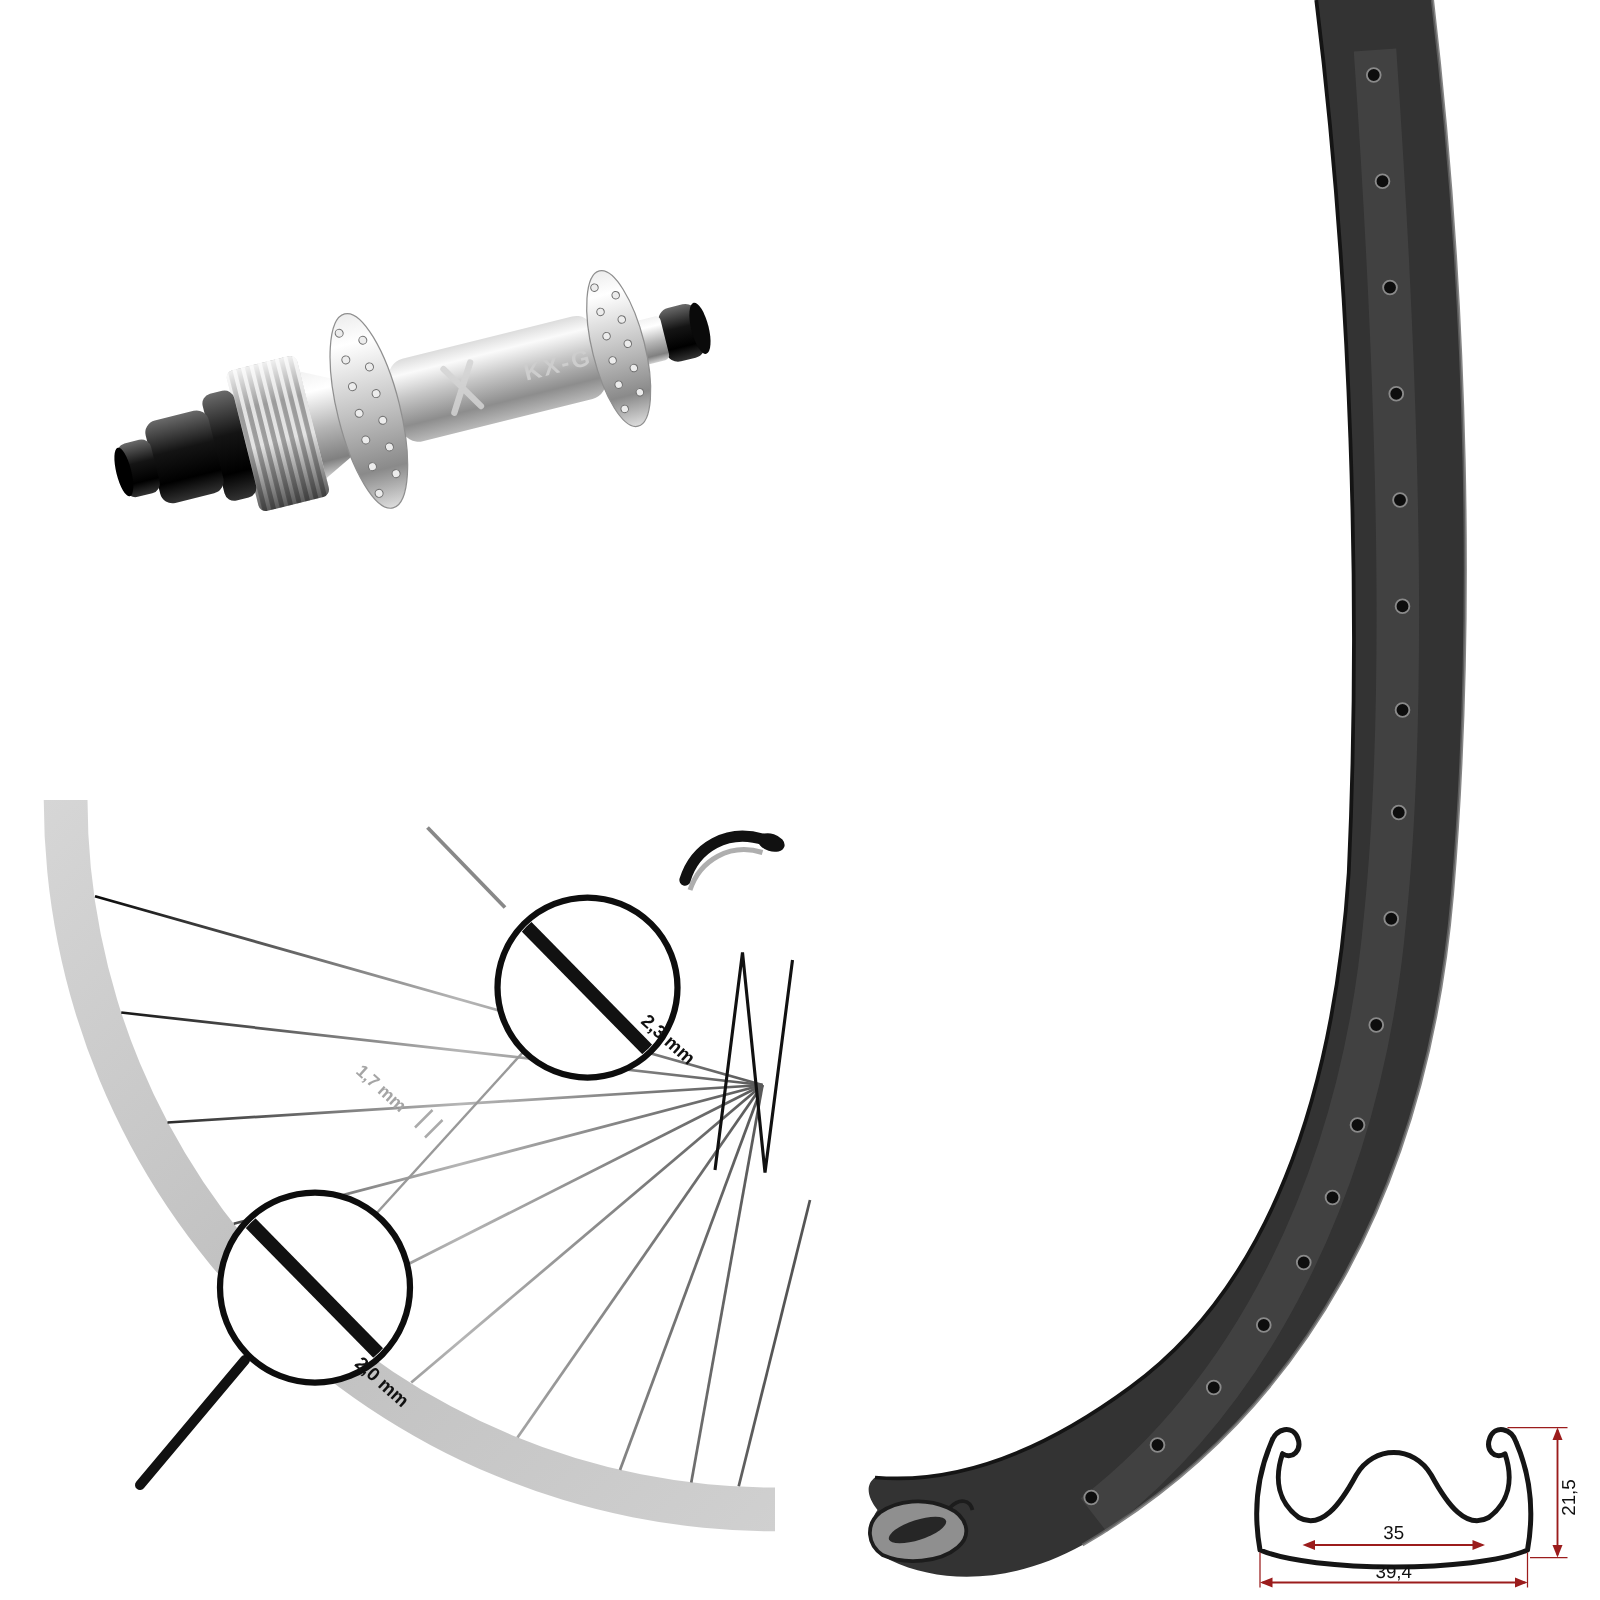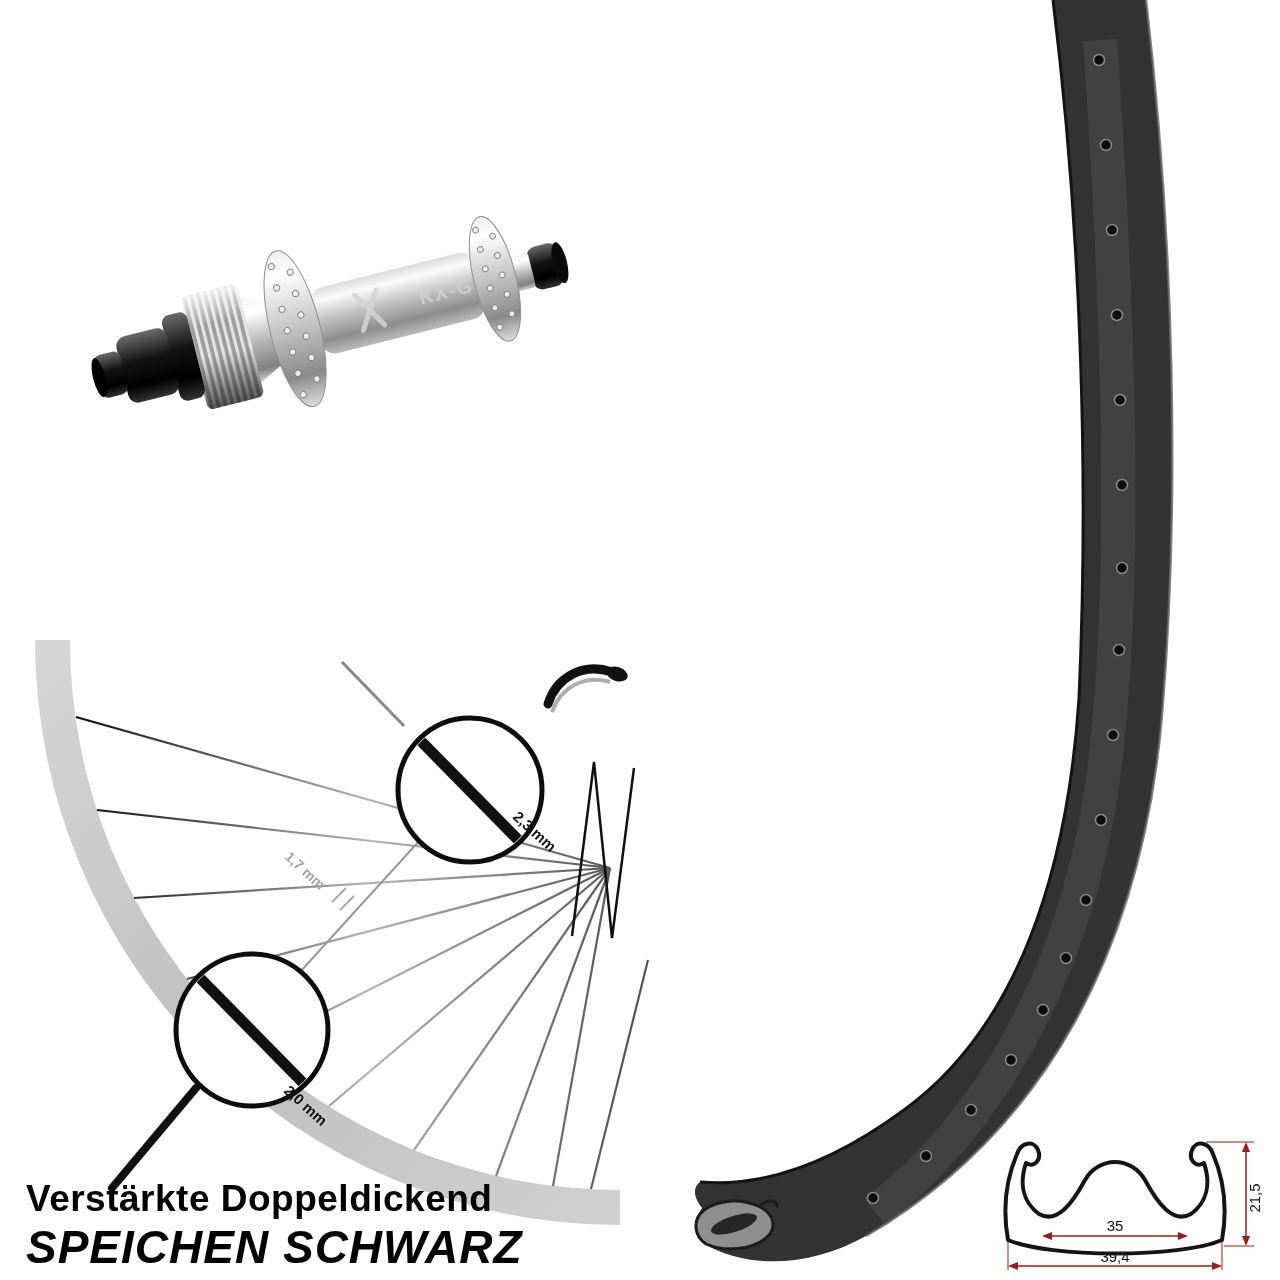--- a/index.html
+++ b/index.html
@@ -260,18 +260,14 @@
       <polygon points="286,42 282,52 290,52"></polygon>
       <polygon points="286,146 282,136 290,136"></polygon>
     </g>
     <g fill="#111" font-size="15">
       <text x="155" y="131" text-anchor="middle">35</text>
       <text x="155" y="162" text-anchor="middle">39,4</text>
       <text x="300" y="98" text-anchor="middle" transform="rotate(-90 300 98)">21,5</text>
     </g>
   </svg>
 
-  <div class="caption">
-    <div class="l1">Verstärkte Doppeldickend</div>
-    <div class="l2">SPEICHEN SCHWARZ</div>
-  </div>
 
 </div>
 
 </body></html>

